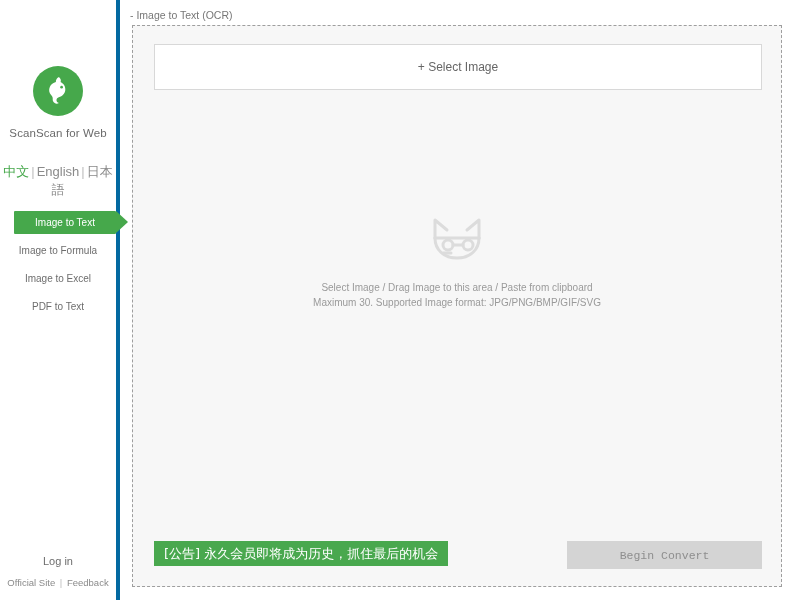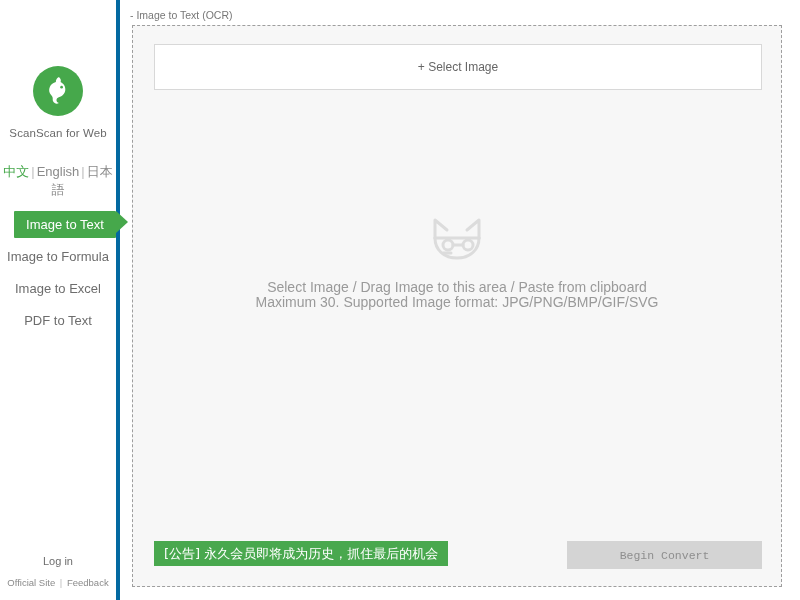--- a/index.html
+++ b/index.html
@@ -79,21 +79,21 @@
   #nav {
     position: absolute;
     top: 211px;
     left: 0;
     width: 116px;
   }
   .nav-item {
     display: block;
     width: 100%;
     text-align: center;
-    font-size: 13px;
+    font-size: 10px;
     color: #6d6d6d;
     padding: 6px 0;
     margin-bottom: 5px;
     position: relative;
     cursor: pointer;
     box-sizing: border-box;
   }
   .nav-item.active {
     background: #46a84b;
     color: #ffffff;
@@ -187,21 +187,21 @@
     left: 0;
     top: 182px;
     width: 100%;
     text-align: center;
   }
   #cat-icon {
     display: block;
     margin: 0 auto 16px auto;
   }
   .hint-line {
-    font-size: 14px;
+    font-size: 10px;
     color: #9a9a9a;
     line-height: 15px;
   }
 
   #promo-banner {
     position: absolute;
     left: 21px;
     bottom: 20px;
     height: 25px;
     background: #49a84e;

